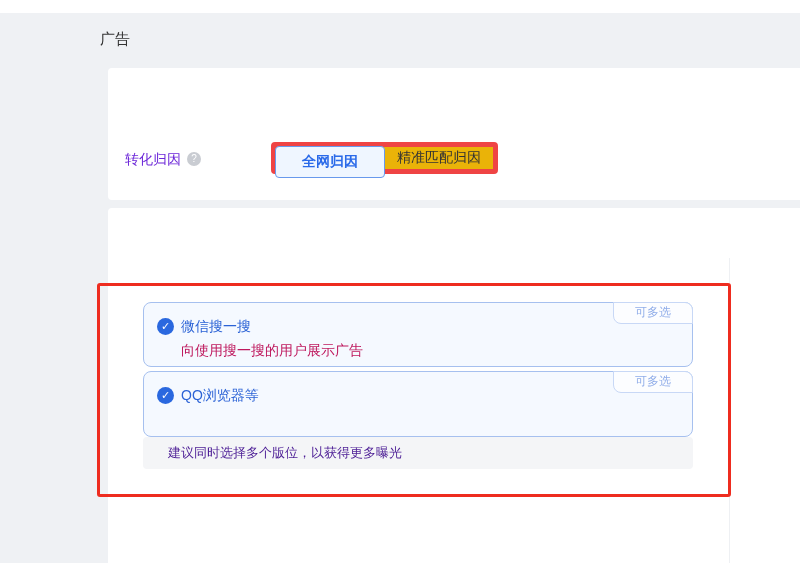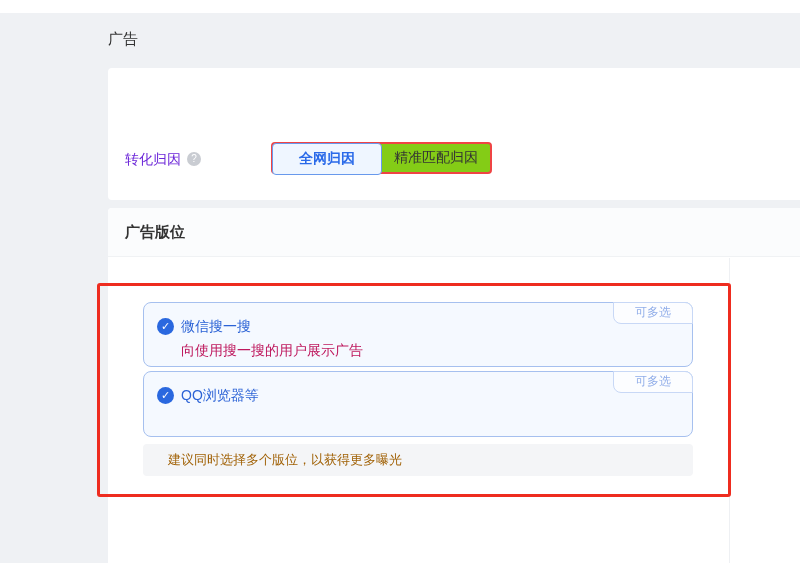--- a/index.html
+++ b/index.html
@@ -3,42 +3,42 @@
 <meta charset="utf-8">
 <style>
   html,body{margin:0;padding:0;}
   body{
     width:800px;height:563px;position:relative;overflow:hidden;
     background:#eff1f4;
     font-family:"Liberation Sans","DejaVu Sans",sans-serif;
     -webkit-font-smoothing:antialiased;
   }
   .top-strip{position:absolute;left:0;top:0;width:800px;height:13px;background:#ffffff;}
-  .page-title{position:absolute;left:108px;top:30px;font-size:15px;font-weight:500;color:#333;}
+  .page-title{position:absolute;left:100px;top:30px;font-size:15px;font-weight:500;color:#333;}
 
   .card{position:absolute;left:108px;background:#ffffff;border-radius:4px 0 0 4px;}
   .card-target{top:68px;width:692px;height:132px;}
   .card-placement{top:208px;width:692px;height:355px;border-radius:4px 0 0 0;}
   .card-header{
     height:49px;background:#fbfcfd;border-bottom:1px solid #f0f2f4;
     border-radius:4px 0 0 0;display:flex;align-items:center;padding-left:17px;
     box-sizing:border-box;
   }
   .card-heading{font-size:15px;font-weight:bold;color:#333;}
 
   
   .attr-label{position:absolute;left:17px;top:83px;font-size:14px;color:#6d28d9;}
   .help-icon{
     position:absolute;left:79px;top:84px;width:14px;height:14px;border-radius:50%;
     background:#c9ccd2;color:#ffffff;font-size:10px;line-height:14px;text-align:center;
     cursor:pointer;
   }
   .tab-group{
     position:absolute;left:163px;top:74px;height:32px;display:flex;
-    background:#84cc16;border:2px solid #ef4444;border-radius:4px;box-sizing:border-box;
+    background:#eab308;border:5px solid #ef4444;border-radius:4px;box-sizing:border-box;
   }
   .tab{
     width:108px;display:flex;align-items:center;justify-content:center;
     font-size:14px;color:#333;cursor:pointer;white-space:nowrap;
   }
   .tab.selected{
     width:110px;height:32px;margin:-1px 0 -1px -1px;box-sizing:border-box;
     background:#eff6ff;border:1px solid #6899ec;border-radius:4px;
     color:#2a6ae9;font-weight:bold;z-index:1;
   }
@@ -57,23 +57,23 @@
     line-height:17px;text-align:center;
   }
   .pl-title{position:absolute;left:37px;top:15px;font-size:14px;font-weight:normal;color:#2c63d6;}
   .pl-desc{position:absolute;left:37px;top:39px;font-size:14px;color:#be185d;}
   .multi-tag{
     position:absolute;right:-1px;top:-1px;padding:1px 21px 2px;
     background:#fcfdff;border:1px solid #c8d8f6;border-radius:0 8px 0 8px;
     font-size:12px;color:#90ade9;
   }
   .note-box{
-    position:absolute;left:35px;top:236px;width:550px;height:32px;box-sizing:border-box;
+    position:absolute;left:35px;top:229px;width:550px;height:32px;box-sizing:border-box;
     background:#f4f5f7;border-radius:4px;display:flex;align-items:center;
-    padding-left:25px;font-size:13px;color:#a16207;
+    padding-left:25px;font-size:13px;color:#4c1d95;
   }
 
   
   .annotation-box{
     position:absolute;left:97px;top:283px;width:634px;height:214px;box-sizing:border-box;
     border:3px solid #ee2c1f;border-radius:3px;z-index:5;pointer-events:none;
   }
 </style>
 </head>
 <body>
@@ -87,23 +87,20 @@
   <section class="card card-target">
     <span class="attr-label">转化归因</span>
     <span class="help-icon">?</span>
     <div class="tab-group">
       <div class="tab selected">全网归因</div>
       <div class="tab">精准匹配归因</div>
     </div>
   </section>
 
   <section class="card card-placement">
-    <div class="card-header">
-      <span class="card-heading">广告版位</span>
-    </div>
     <div class="v-divider"></div>
 
     <div class="placement-option opt-0">
       <span class="check-icon">✓</span>
       <span class="pl-title">微信搜一搜</span>
       <span class="pl-desc">向使用搜一搜的用户展示广告</span>
       <span class="multi-tag">可多选</span>
     </div>
 
     <div class="placement-option opt-1">

